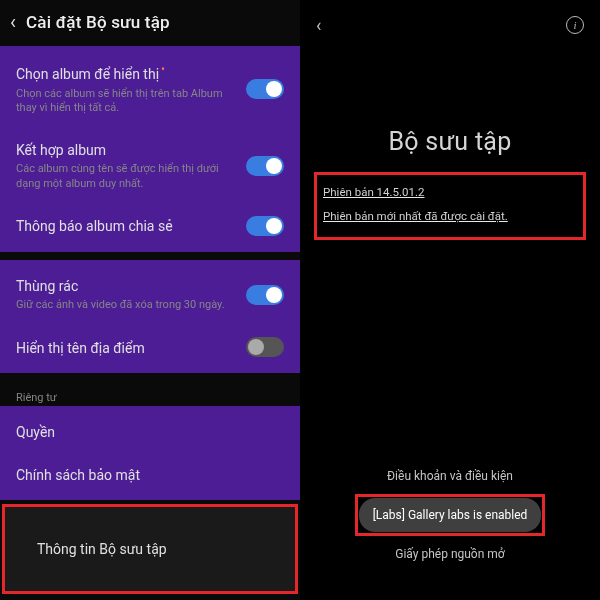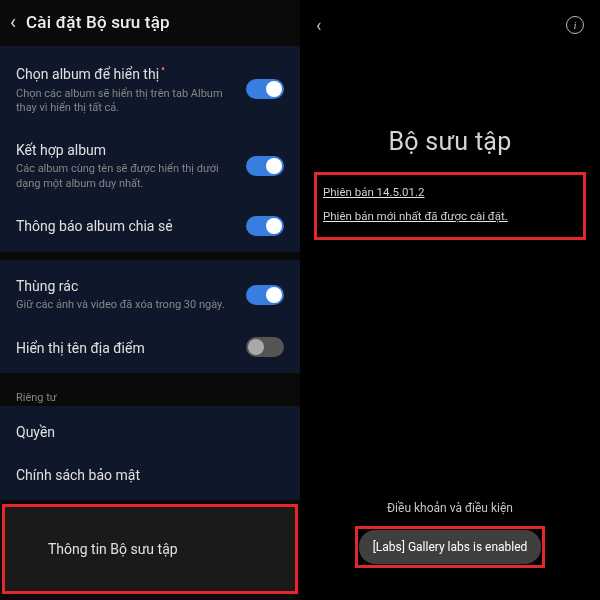--- a/index.html
+++ b/index.html
@@ -36,21 +36,21 @@
   .header-title {
     font-size: 17px;
     font-weight: 500;
     color: #eee;
     letter-spacing: 0.2px;
   }
 
   
   .settings-list { padding: 0; }
   .group {
-    background: #0f172a;
+    background: #4c1d95;
     margin-bottom: 8px;
     padding: 4px 0;
   }
   .group-single {
     background: #121212;
     margin-bottom: 8px;
   }
   .item {
     padding: 12px 16px;
     display: flex;
@@ -259,21 +259,21 @@
       </div>
       <div class="item compact">
         <div class="item-text">
           <span class="item-title">Chính sách bảo mật</span>
         </div>
       </div>
     </div>
 
     <div class="highlight-red" style="margin:0 2px;">
       <div class="group-single" style="margin-bottom:0; background:#1a1a1a;">
-        <div class="item compact" style="padding:32px;margin-left:11px;">
+        <div class="item compact" style="padding:32px;">
           <div class="item-text">
             <span class="item-title">Thông tin Bộ sưu tập</span>
           </div>
         </div>
       </div>
     </div>
 
     <div class="group-single" style="margin-top:6px; background:#121212;">
       <div class="item compact">
         <div class="item-text">
@@ -296,14 +296,15 @@
   <div class="version-box highlight-red">
     <div class="version-line">Phiên bản 14.5.01.2</div>
     <div class="version-status">Phiên bản mới nhất đã được cài đặt.</div>
   </div>
 
   <div class="bottom-links">
     <div class="link-line">Điều khoản và điều kiện</div>
     <div class="highlight-red-toast" style="display:inline-block; margin:2px 0;">
       <div class="toast">[Labs] Gallery labs is enabled</div>
     </div>
+    <div class="link-line">Giấy phép nguồn mở</div>
   </div>
 </div>
 
 </body></html>

